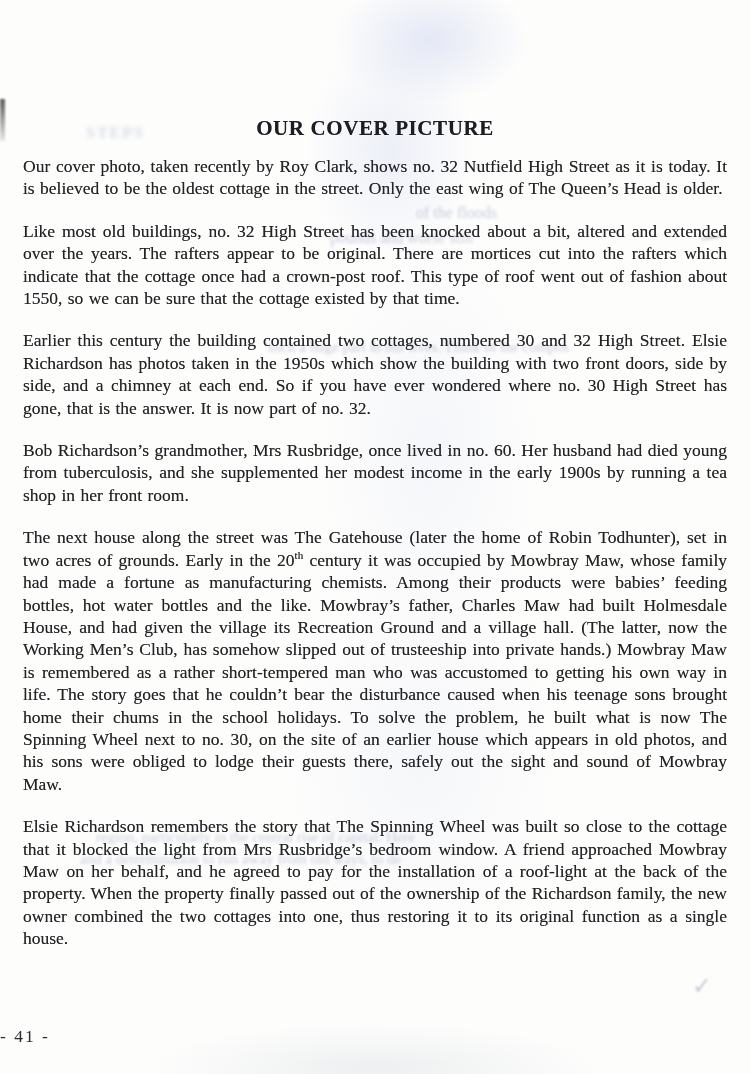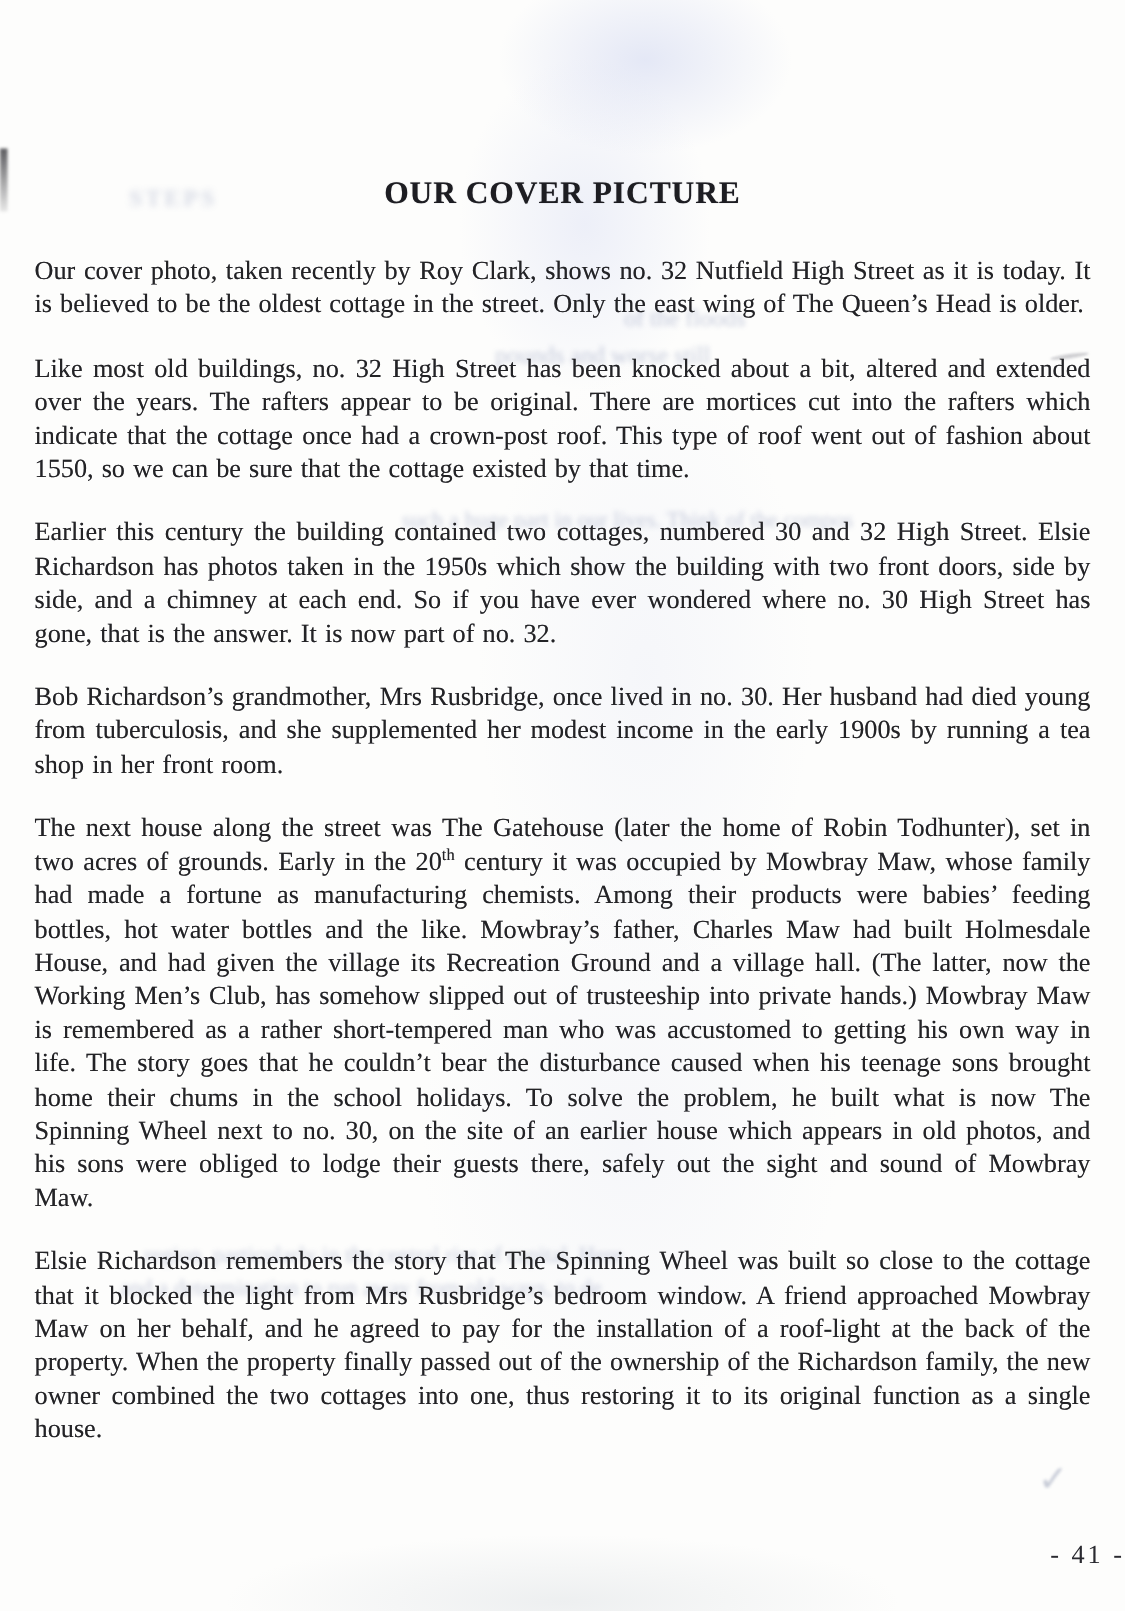--- a/index.html
+++ b/index.html
@@ -23,21 +23,21 @@
     position: relative;
     padding: 116px 23px 0 23px;
     color: #232326;
   }
   h1.title {
     text-align: center;
     font-size: 21px;
     font-weight: bold;
     letter-spacing: 0.6px;
     color: #1d1d22;
-    margin-bottom: 28px;
+    margin-bottom: 14px;
     text-shadow: 0 0 0.5px rgba(20,20,30,0.55);
   }
   p.para {
     font-size: 17.5px;
     line-height: 22.4px;
     text-align: justify;
     margin-bottom: 20px;
     word-spacing: 1px;
     text-shadow: 0 0 0.4px rgba(25,25,35,0.5);
     font-family: Liberation Serif, serif;
@@ -45,21 +45,21 @@
   p.para sup {
     font-size: 11px;
     line-height: 0;
     vertical-align: super;
   }
   .page-number {
     position: absolute;
     left: 0;
     top: 1026px;
     width: 100%;
-    text-align: right;
+    text-align: left;
     font-size: 17.5px;
     letter-spacing: 2px;
     color: #2a2a30;
   }
   .ghost {
     position: absolute;
     font-size: 16px;
     color: #7e8ab0;
     opacity: 0.42;
     filter: blur(1.6px);
@@ -113,21 +113,21 @@
 
   <div class="content">
     <h1 class="title">OUR COVER PICTURE</h1>
 
     <p class="para">Our cover photo, taken recently by Roy Clark, shows no. 32 Nutfield High Street as it is today.  It is believed to be the oldest cottage in the street.  Only the east wing of The Queen’s Head is older.</p>
 
     <p class="para">Like most old buildings, no. 32 High Street has been knocked about a bit, altered and extended over the years.  The rafters appear to be original.  There are mortices cut into the rafters which indicate that the cottage once had a crown-post roof.  This type of roof went out of fashion about 1550, so we can be sure that the cottage existed by that time.</p>
 
     <p class="para">Earlier this century the building contained two cottages, numbered 30 and 32 High Street.  Elsie Richardson has photos taken in the 1950s which show the building with two front doors, side by side, and a chimney at each end.  So if you have ever wondered where no. 30 High Street has gone, that is the answer.  It is now part of no. 32.</p>
 
-    <p class="para">Bob Richardson’s grandmother, Mrs Rusbridge, once lived in no. 30.  Her husband had died young from tuberculosis, and she supplemented her modest income in the early 1900s by running a tea shop in her front room.</p>
+    <p class="para">Bob Richardson’s grandmother, Mrs Rusbridge, once lived in no. 60.  Her husband had died young from tuberculosis, and she supplemented her modest income in the early 1900s by running a tea shop in her front room.</p>
 
     <p class="para"><span>The next house along the street was The Gatehouse (later the home of Robin Todhunter), set in two acres of grounds.  Early in the 20</span><sup>th</sup><span> century it was occupied by Mowbray Maw, whose family had made a fortune as manufacturing chemists.  Among their products were babies’ feeding bottles, hot water bottles and the like.  Mowbray’s father, Charles Maw had built Holmesdale House, and had given the village its Recreation Ground and a village hall.  (The latter, now the Working Men’s Club, has somehow slipped out of trusteeship into private hands.)  Mowbray Maw is remembered as a rather short-tempered man who was accustomed to getting his own way in life.  The story goes that he couldn’t bear the disturbance caused when his teenage sons brought home their chums in the school holidays.  To solve the problem, he built what is now The Spinning Wheel next to no. 30, on the site of an earlier house which appears in old photos, and his sons were obliged to lodge their guests there, safely out the sight and sound of Mowbray Maw.</span></p>
 
     <p class="para">Elsie Richardson remembers the story that The Spinning Wheel was built so close to the cottage that it blocked the light from Mrs Rusbridge’s bedroom window.  A friend approached Mowbray Maw on her behalf, and he agreed to pay for the installation of a roof-light at the back of the property.  When the property finally passed out of the ownership of the Richardson family, the new owner combined the two cottages into one, thus restoring it to its original function as a single house.</p>
   </div>
 
   <div class="page-number">- 41 -</div>
 
 </div>
 

